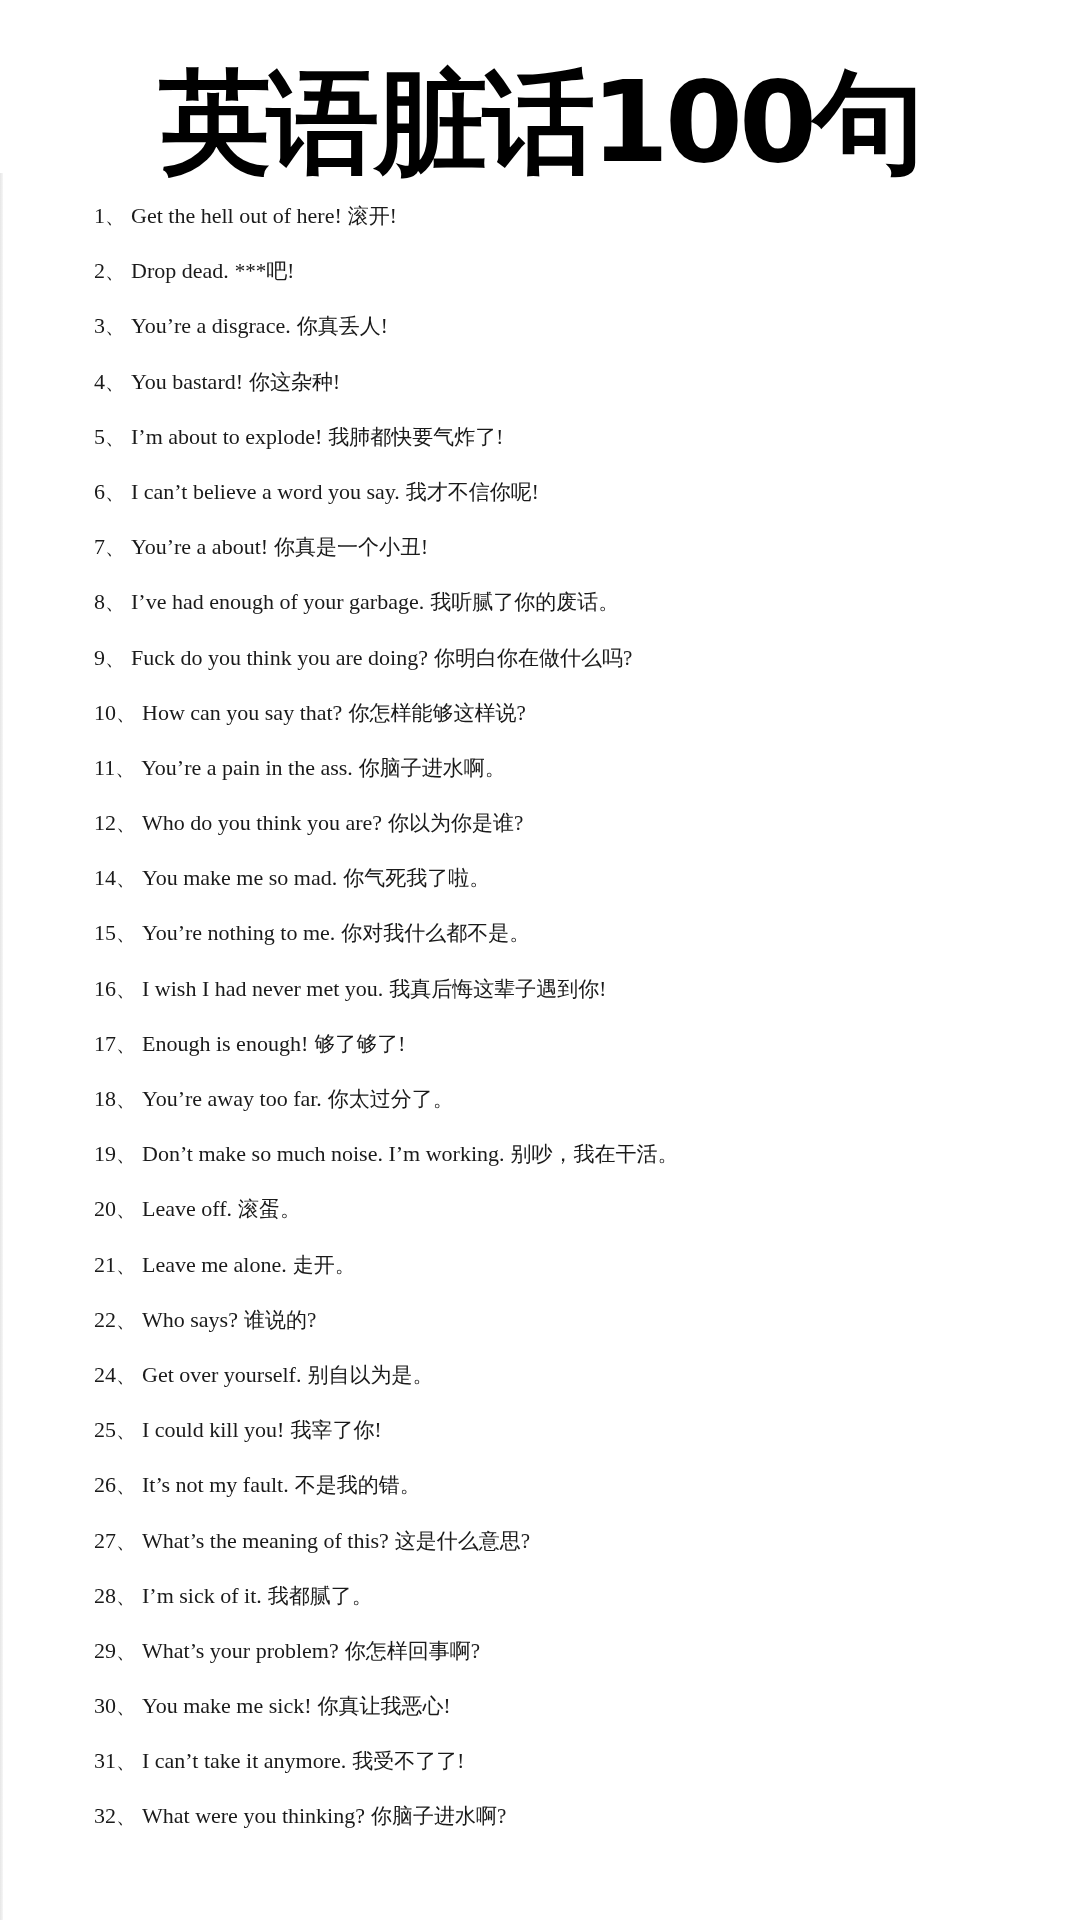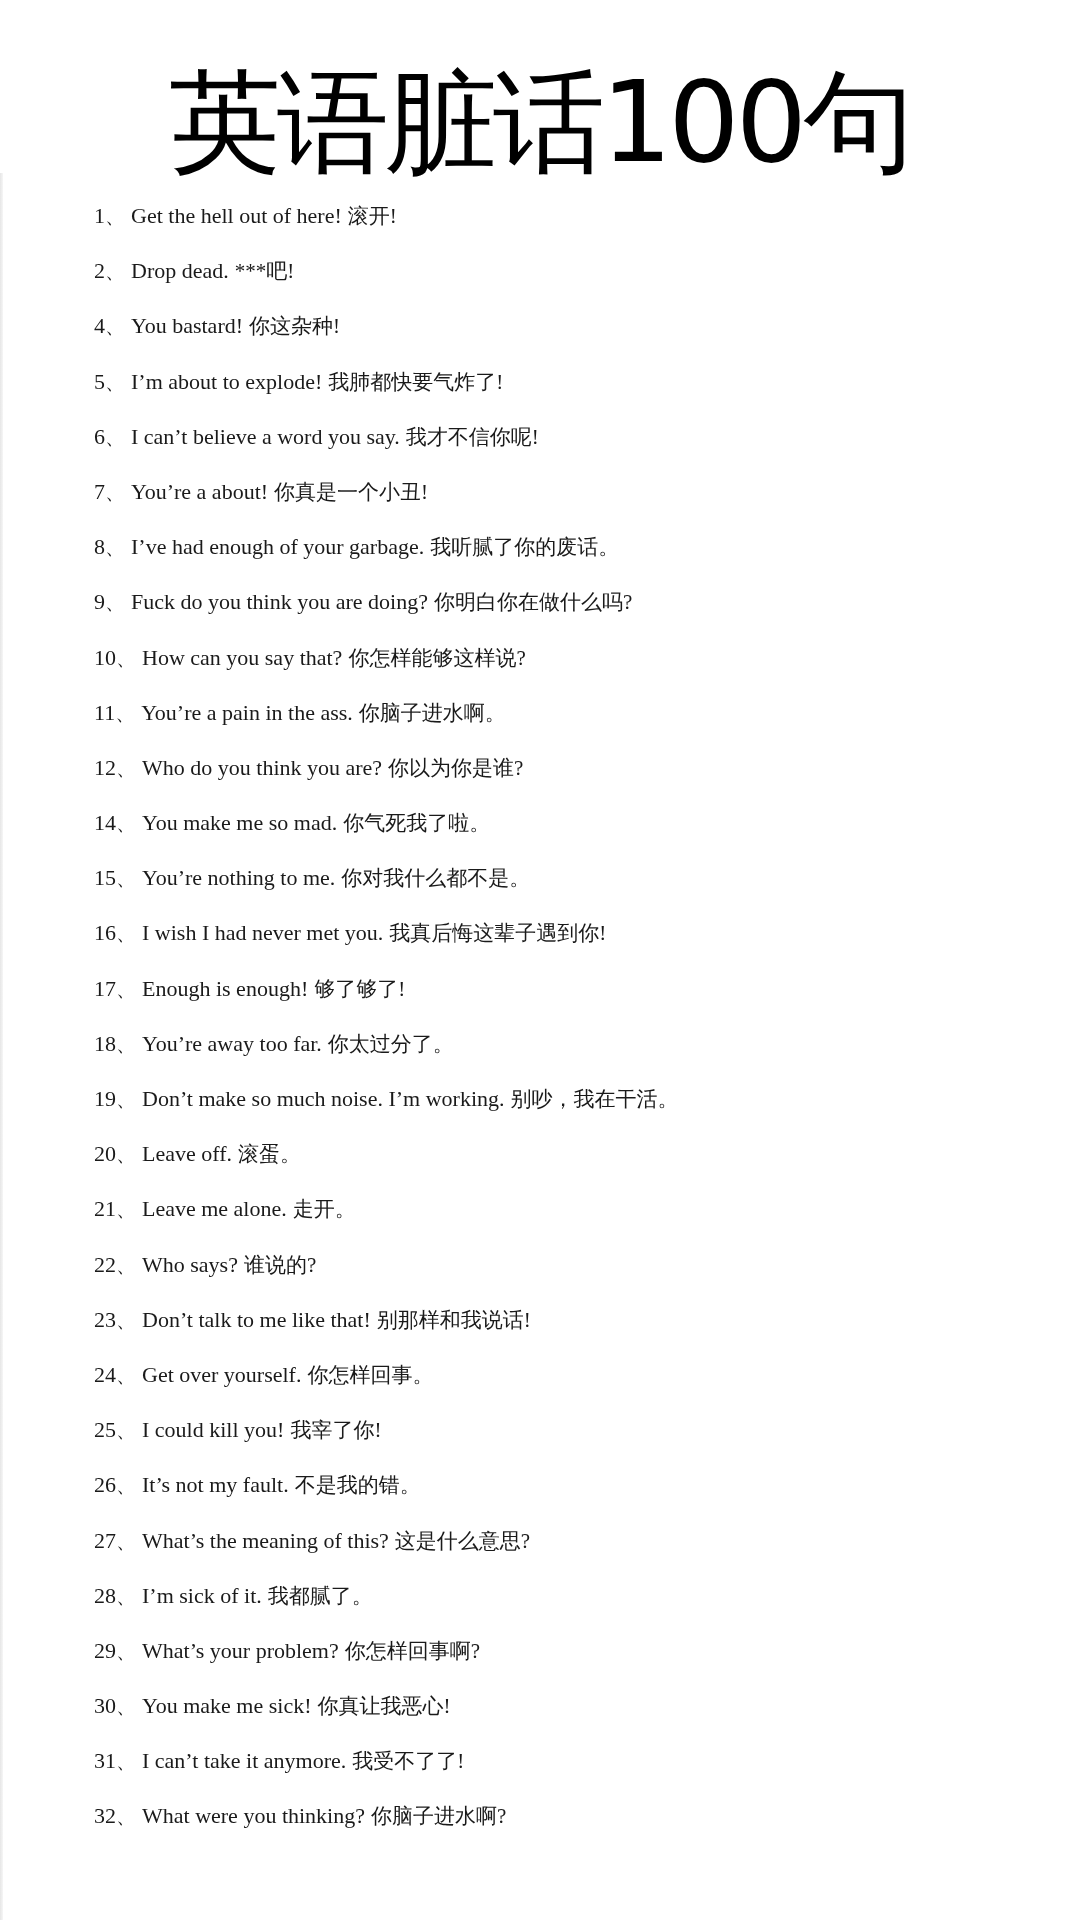--- a/index.html
+++ b/index.html
@@ -27,21 +27,21 @@
     left: 0;
     top: 52px;
     width: 1080px;
     text-align: center;
     font-family: "DejaVu Sans", sans-serif;
     font-size: 112px;
     line-height: 140px;
     letter-spacing: -4px;
     color: #000000;
     margin: 0;
-    font-weight: normal;
+    font-weight: bold;
   }
   .list {
     position: absolute;
     left: 94px;
     top: 188px;
     margin: 0;
     padding: 0;
     list-style: none;
   }
   .list-item {
@@ -78,20 +78,23 @@
 <div class="page-edge"></div>
 
 <h1 class="title">英语脏话100句</h1>
 
 <ul class="list" id="phrase-list">
     <li class="list-item">
     <span class="num">1</span><span class="sep">、</span><span class="en">Get the hell out of here!</span><span class="zh">滚开!</span>
   </li>
     <li class="list-item">
     <span class="num">2</span><span class="sep">、</span><span class="en">Drop dead.</span><span class="zh">***吧!</span>
+  </li>
+    <li class="list-item">
+    <span class="num">3</span><span class="sep">、</span><span class="en">You’re a disgrace.</span><span class="zh">你真丢人!</span>
   </li>
     <li class="list-item">
     <span class="num">4</span><span class="sep">、</span><span class="en">You bastard!</span><span class="zh">你这杂种!</span>
   </li>
     <li class="list-item">
     <span class="num">5</span><span class="sep">、</span><span class="en">I’m about to explode!</span><span class="zh">我肺都快要气炸了!</span>
   </li>
     <li class="list-item">
     <span class="num">6</span><span class="sep">、</span><span class="en">I can’t believe a word you say.</span><span class="zh">我才不信你呢!</span>
   </li>
@@ -134,24 +137,21 @@
     <li class="list-item">
     <span class="num">20</span><span class="sep">、</span><span class="en">Leave off.</span><span class="zh">滚蛋。</span>
   </li>
     <li class="list-item">
     <span class="num">21</span><span class="sep">、</span><span class="en">Leave me alone.</span><span class="zh">走开。</span>
   </li>
     <li class="list-item">
     <span class="num">22</span><span class="sep">、</span><span class="en">Who says?</span><span class="zh">谁说的?</span>
   </li>
     <li class="list-item">
-    <span class="num">23</span><span class="sep">、</span><span class="en">Don’t talk to me like that!</span><span class="zh">别那样和我说话!</span>
-  </li>
-    <li class="list-item">
-    <span class="num">24</span><span class="sep">、</span><span class="en">Get over yourself.</span><span class="zh">你怎样回事。</span>
+    <span class="num">24</span><span class="sep">、</span><span class="en">Get over yourself.</span><span class="zh">别自以为是。</span>
   </li>
     <li class="list-item">
     <span class="num">25</span><span class="sep">、</span><span class="en">I could kill you!</span><span class="zh">我宰了你!</span>
   </li>
     <li class="list-item">
     <span class="num">26</span><span class="sep">、</span><span class="en">It’s not my fault.</span><span class="zh">不是我的错。</span>
   </li>
     <li class="list-item">
     <span class="num">27</span><span class="sep">、</span><span class="en">What’s the meaning of this?</span><span class="zh">这是什么意思?</span>
   </li>

